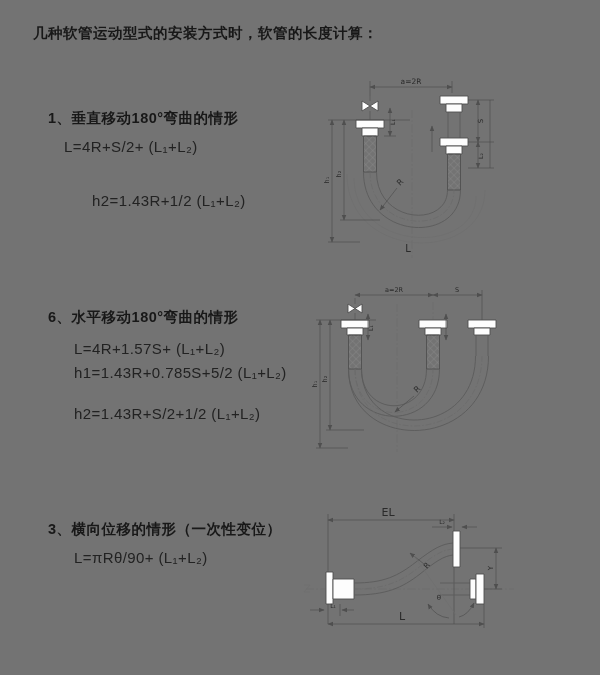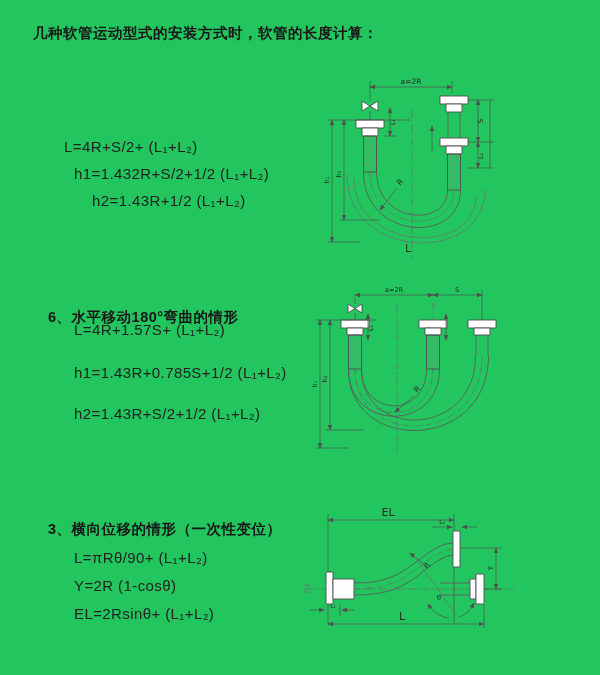--- a/index.html
+++ b/index.html
@@ -1,17 +1,17 @@
 <!DOCTYPE html>
 <html><head>
 <meta charset="utf-8">
 <style>
   html,body{margin:0;padding:0;background:#ffffff;}
   .page{
-    position:relative;width:600px;height:675px;background:#22c55e;overflow:hidden;
+    position:relative;width:600px;height:675px;background:#737373;overflow:hidden;
     font-family:"Liberation Sans","DejaVu Sans",sans-serif;color:#1b1b1b;
   }
   .title{
     position:absolute;left:33px;top:24px;font-size:14.5px;font-weight:700;
     letter-spacing:0.5px;color:#181818;
   }
   .sec-heading{
     position:absolute;font-size:14.5px;font-weight:700;letter-spacing:0.5px;color:#181818;
   }
   .formula{
@@ -29,33 +29,31 @@
   .fit{fill:#fdfdfd;stroke:#4f4f4f;stroke-width:0.9;}
   .valve{fill:#fdfdfd;stroke:#4f4f4f;stroke-width:0.9;}
 </style>
 </head>
 <body>
 
 <div class="page">
 
   <div class="title">几种软管运动型式的安装方式时，软管的长度计算：</div>
 
+  <div class="sec-heading" style="left:48px;top:109px;">1、垂直移动180°弯曲的情形</div>
   <div class="formula" style="left:64px;top:138px;">L=4R+S/2+ (L₁+L₂)</div>
-  <div class="formula" style="left:74px;top:165px;">h1=1.432R+S/2+1/2 (L₁+L₂)</div>
   <div class="formula" style="left:74px;top:192px;margin-left:18px;">h2=1.43R+1/2 (L₁+L₂)</div>
 
   <div class="sec-heading" style="left:48px;top:308px;">6、水平移动180°弯曲的情形</div>
-  <div class="formula" style="left:74px;top:321px;">L=4R+1.57S+ (L₁+L₂)</div>
-  <div class="formula" style="left:74px;top:364px;">h1=1.43R+0.785S+1/2 (L₁+L₂)</div>
+  <div class="formula" style="left:74px;top:340px;">L=4R+1.57S+ (L₁+L₂)</div>
+  <div class="formula" style="left:74px;top:364px;">h1=1.43R+0.785S+5/2 (L₁+L₂)</div>
   <div class="formula" style="left:74px;top:405px;">h2=1.43R+S/2+1/2 (L₁+L₂)</div>
 
   <div class="sec-heading" style="left:48px;top:520px;">3、横向位移的情形（一次性变位）</div>
   <div class="formula" style="left:74px;top:549px;text-align:right;">L=πRθ/90+ (L₁+L₂)</div>
-  <div class="formula" style="left:74px;top:577px;">Y=2R (1-cosθ)</div>
-  <div class="formula" style="left:74px;top:605px;">EL=2Rsinθ+ (L₁+L₂)</div>
 
   <svg class="diagram" style="left:302px;top:72px;" width="292" height="190" viewBox="0 0 292 190">
     <defs>
       <marker id="ar1" viewBox="0 0 10 10" refX="9" refY="5" markerWidth="8" markerHeight="8" orient="auto-start-reverse">
         <path d="M0,1 L10,5 L0,9 z" fill="#4f4f4f"></path>
       </marker>
       <pattern id="hx1" width="5" height="5" patternUnits="userSpaceOnUse" patternTransform="rotate(45)">
         <path d="M0,0H5M0,0V5" stroke="#8a8a8a" stroke-width="0.8" fill="none"></path>
       </pattern>
     </defs>

